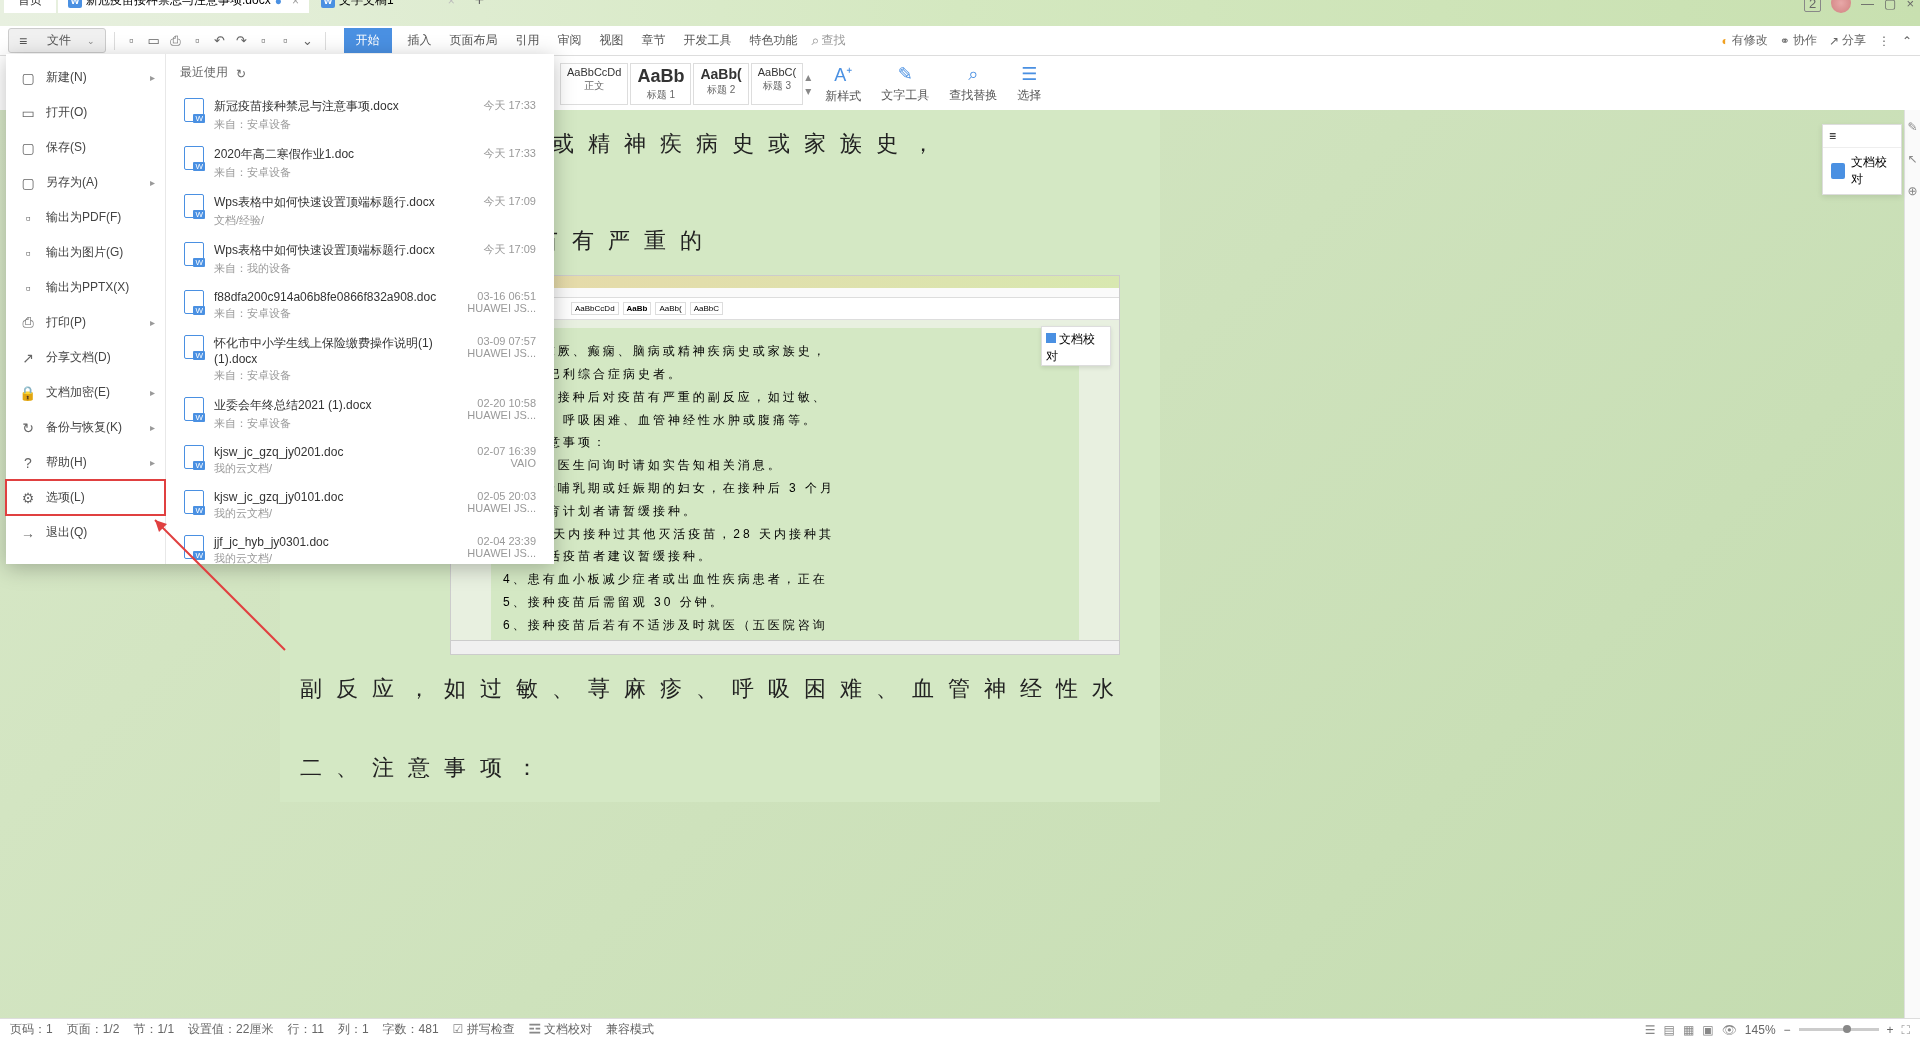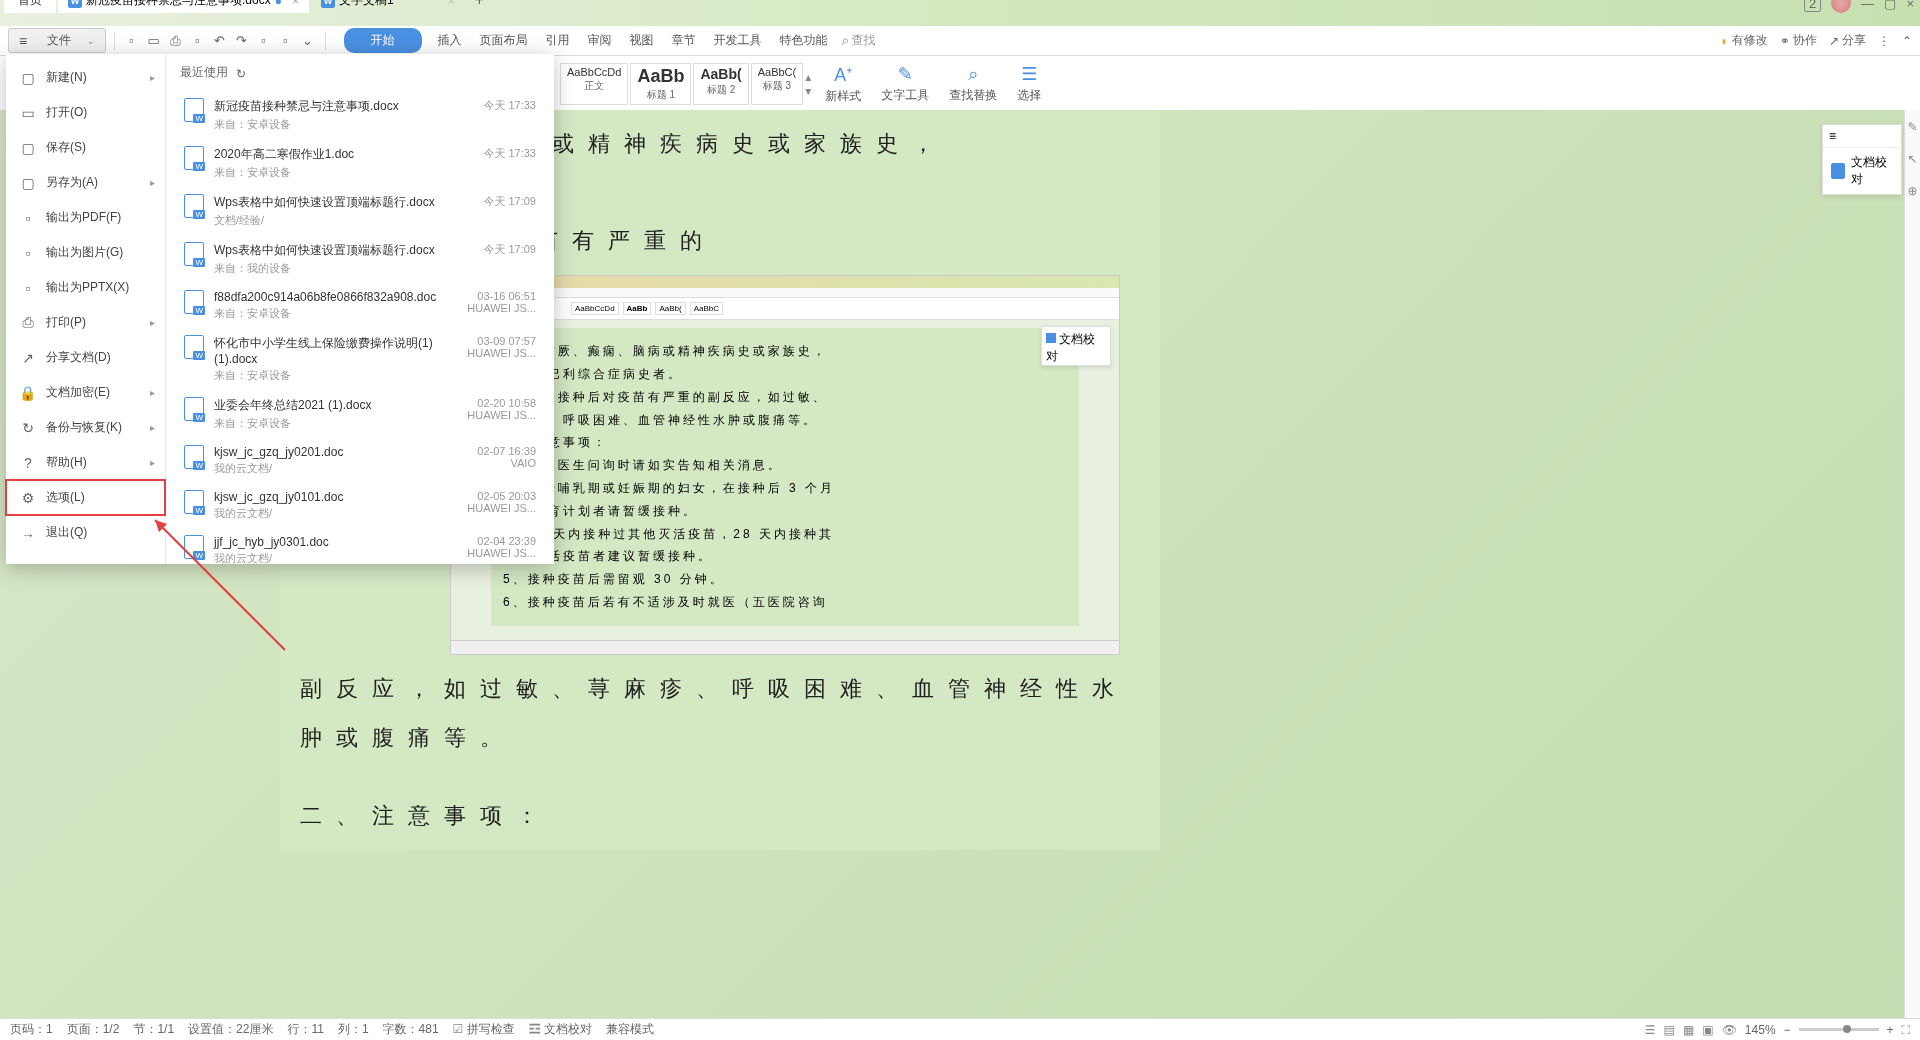--- a/index.html
+++ b/index.html
@@ -17,21 +17,21 @@
 .badge-2{border:1px solid #888;padding:0px 4px;font-size:10px;border-radius:2px}
 
 .toolbar{height:30px;background:#fff;border-bottom:1px solid #ddd;display:flex;align-items:center;padding:0 8px;gap:4px}
 .file-btn{background:#f0f0f0;border:1px solid #ccc;padding:3px 10px;border-radius:3px;display:flex;align-items:center;gap:16px;color:#555}
 .hamburger{display:inline-block;width:12px}
 .hamburger::before{content:"≡";font-size:14px}
 .tb-sep{width:1px;height:18px;background:#ddd;margin:0 4px}
 .tb-icon{width:18px;height:18px;display:inline-flex;align-items:center;justify-content:center;color:#666;font-size:13px}
 .menu-tabs{display:flex;gap:14px;margin-left:10px}
 .menu-tab{padding:4px 2px;color:#555}
-.menu-tab.active{background:#4a90e2;color:#fff;padding:4px 27px;border-radius:10px}
+.menu-tab.active{background:#4a90e2;color:#fff;padding:4px 12px;border-radius:0}
 .search-box{display:flex;align-items:flex-start;margin-left:8px;color:#999}
 .search-box::before{content:"⌕";font-size:14px;margin-right:2px}
 .toolbar-right{margin-left:auto;display:flex;gap:12px;align-items:center;color:#666}
 .toolbar-right .item{display:flex;align-items:center;gap:3px}
 
 .ribbon{height:56px;background:#fff;border-bottom:1px solid #ddd;display:flex;align-items:center;padding-left:560px;gap:8px}
 .style-box{border:1px solid #ddd;padding:2px 6px;text-align:center;min-width:50px}
 .style-box .preview{font-size:11px;color:#333}
 .style-box.big .preview{font-size:18px;font-weight:bold}
 .style-box.med .preview{font-size:14px;font-weight:bold}
@@ -217,28 +217,28 @@
         <div>有格林巴利综合症病史者。</div>
         <div>5、首剂接种后对疫苗有严重的副反应，如过敏、</div>
         <div>荨麻疹、呼吸困难、血管神经性水肿或腹痛等。</div>
         <div></div>
         <div>二、注意事项：</div>
         <div>1、接种医生问询时请如实告知相关消息。</div>
         <div>2、处于哺乳期或妊娠期的妇女，在接种后 3 个月</div>
         <div>内有生育计划者请暂缓接种。</div>
         <div>3、14 天内接种过其他灭活疫苗，28 天内接种其</div>
         <div>他减毒活疫苗者建议暂缓接种。</div>
+        <div>4、患有血小板减少症者或出血性疾病患者，正在</div>
         <div>5、接种疫苗后需留观 30 分钟。</div>
         <div>6、接种疫苗后若有不适涉及时就医（五医院咨询</div>
       </div>
       <div class="emb-sidepanel"><span style="display:inline-block;width:10px;height:10px;background:#4a90e2;margin-right:3px"></span><span>文档校对</span></div>
       <div class="emb-taskbar"></div>
     </div>
     <div class="doc-text">副反应，如过敏、荨麻疹、呼吸困难、血管神经性水</div>
-    <div class="doc-text">肿或腹痛等。</div>
     <div style="height:30px"></div>
     <div class="doc-text">二、注意事项：</div>
   </div>
 
   <div class="side-panel">
     <div class="side-panel-head">≡</div>
     <div class="side-panel-item">
         <span class="sq"></span>
         <span>文档校对</span>
       </div>

